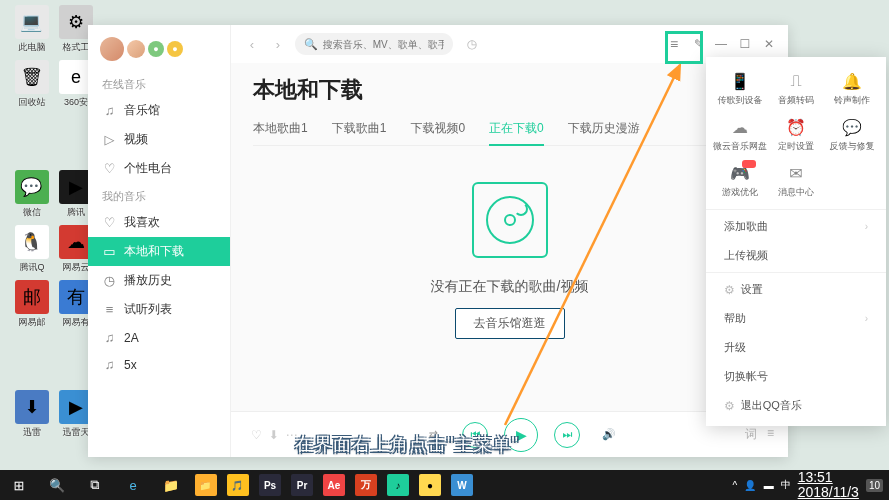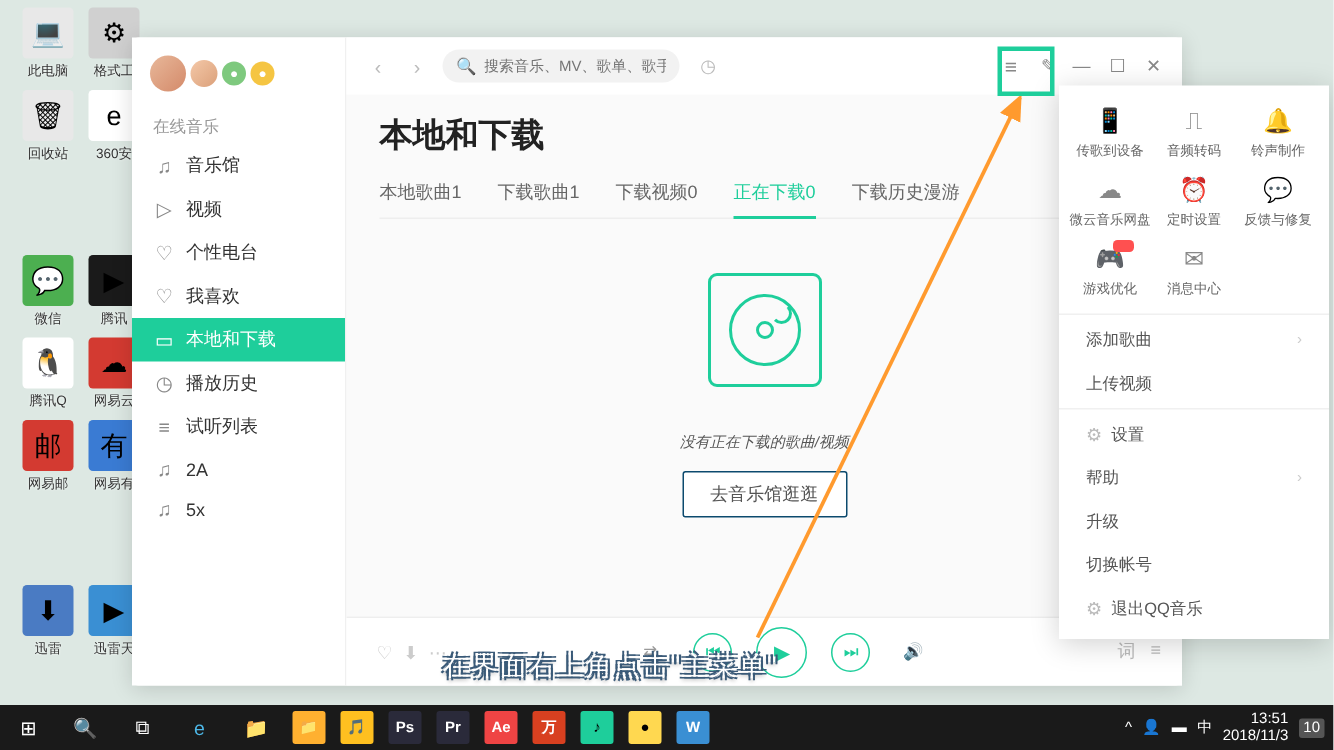--- a/index.html
+++ b/index.html
@@ -44,21 +44,21 @@
 .tabs{display:flex;gap:24px;border-bottom:1px solid #eee;font-size:12px;}
 .tab{padding:5px 0 8px;color:#666;cursor:pointer;position:relative;}
 .tab.active{color:#1ece9b;}
 .tab.active:after{content:"";position:absolute;bottom:-1px;left:0;right:0;height:2px;background:#1ece9b;}
 
 .empty{display:flex;flex-direction:column;align-items:center;margin-top:36px;}
 .disc{width:76px;height:76px;border:2px solid #1ece9b;border-radius:6px;display:flex;align-items:center;justify-content:center;position:relative;}
 .disc-inner{width:48px;height:48px;border:2px solid #1ece9b;border-radius:50%;position:relative;}
 .disc-inner:before{content:"";position:absolute;top:50%;left:50%;width:8px;height:8px;border:2px solid #1ece9b;border-radius:50%;transform:translate(-50%,-50%);}
 .disc-inner:after{content:"";position:absolute;top:4px;right:4px;width:10px;height:10px;border:2px solid #1ece9b;border-top-color:transparent;border-left-color:transparent;border-radius:50%;}
-.empty-text{font-size:10px;color:#555;margin-top:30px;font-style:italic;}
+.empty-text{font-size:14px;color:#555;margin-top:20px;}
 .empty-btn{margin-top:12px;padding:6px 18px;border:1px solid #0c4a6e;font-size:12px;color:#555;background:#fff;cursor:pointer;border-radius:2px;}
 
 .player{height:46px;border-top:1px solid #eee;display:flex;align-items:center;padding:0 14px;gap:12px;background:#fff;}
 .slogan{font-size:11px;color:#888;flex:0 0 130px;}
 .pctrl{flex:1;display:flex;align-items:center;justify-content:center;gap:16px;}
 .pbtn{width:26px;height:26px;border:1.5px solid #1ece9b;border-radius:50%;display:flex;align-items:center;justify-content:center;color:#1ece9b;font-size:11px;cursor:pointer;}
 .pbtn.big{width:34px;height:34px;font-size:14px;}
 .noborder{border:none;color:#999;}
 .pright{display:flex;gap:10px;color:#bbb;font-size:12px;}
 .pright span{cursor:pointer;}
@@ -79,21 +79,21 @@
 .arrow{position:absolute;left:495px;top:60px;width:200px;height:370px;pointer-events:none;z-index:55;}
 
 .annotation{position:absolute;left:295px;top:432px;font-size:18px;color:#fff;z-index:70;text-shadow:-1.5px -1.5px 0 #3a5a78,1.5px -1.5px 0 #3a5a78,-1.5px 1.5px 0 #3a5a78,1.5px 1.5px 0 #3a5a78,0 2px 3px rgba(0,0,0,0.4);font-weight:500;letter-spacing:1px;}
 
 .taskbar{position:absolute;bottom:0;left:0;right:0;height:30px;background:#1a1a1a;display:flex;align-items:center;}
 .tb-left{display:flex;align-items:center;height:100%;}
 .tb-item{width:38px;height:100%;display:flex;align-items:center;justify-content:center;color:#fff;font-size:13px;cursor:pointer;}
 .tb-item.app-ic{width:32px;}
 .tb-item .appbox{width:22px;height:22px;border-radius:2px;display:flex;align-items:center;justify-content:center;font-size:10px;font-weight:bold;}
 .tb-right{margin-left:auto;display:flex;align-items:center;gap:7px;color:#fff;font-size:10px;padding-right:6px;}
-.tb-time{text-align:right;line-height:1.1;font-size:10px;}
+.tb-time{text-align:left;line-height:1.1;font-size:14px;text-decoration:underline;}
 </style>
 </head>
 <body>
 
 <div class="desktop" id="desktop">
     <div class="desktop-icon" style="left: 10px; top: 5px;">
       <div class="ibox" style="background:#e8e8e8">💻</div>
       <div class="ilbl">此电脑</div>
     </div>
     <div class="desktop-icon" style="left: 54px; top: 5px;">
@@ -158,20 +158,21 @@
       </div>
     <div class="nav-item">
         <span class="nic">▷</span>
         <span>视频</span>
       </div>
     <div class="nav-item">
         <span class="nic">♡</span>
         <span>个性电台</span>
       </div>
 
+    <div class="section-h">我的音乐</div>
     <div class="nav-item">
         <span class="nic">♡</span>
         <span>我喜欢</span>
       </div>
     <div class="nav-item active">
         <span class="nic">▭</span>
         <span>本地和下载</span>
       </div>
     <div class="nav-item">
         <span class="nic">◷</span>

